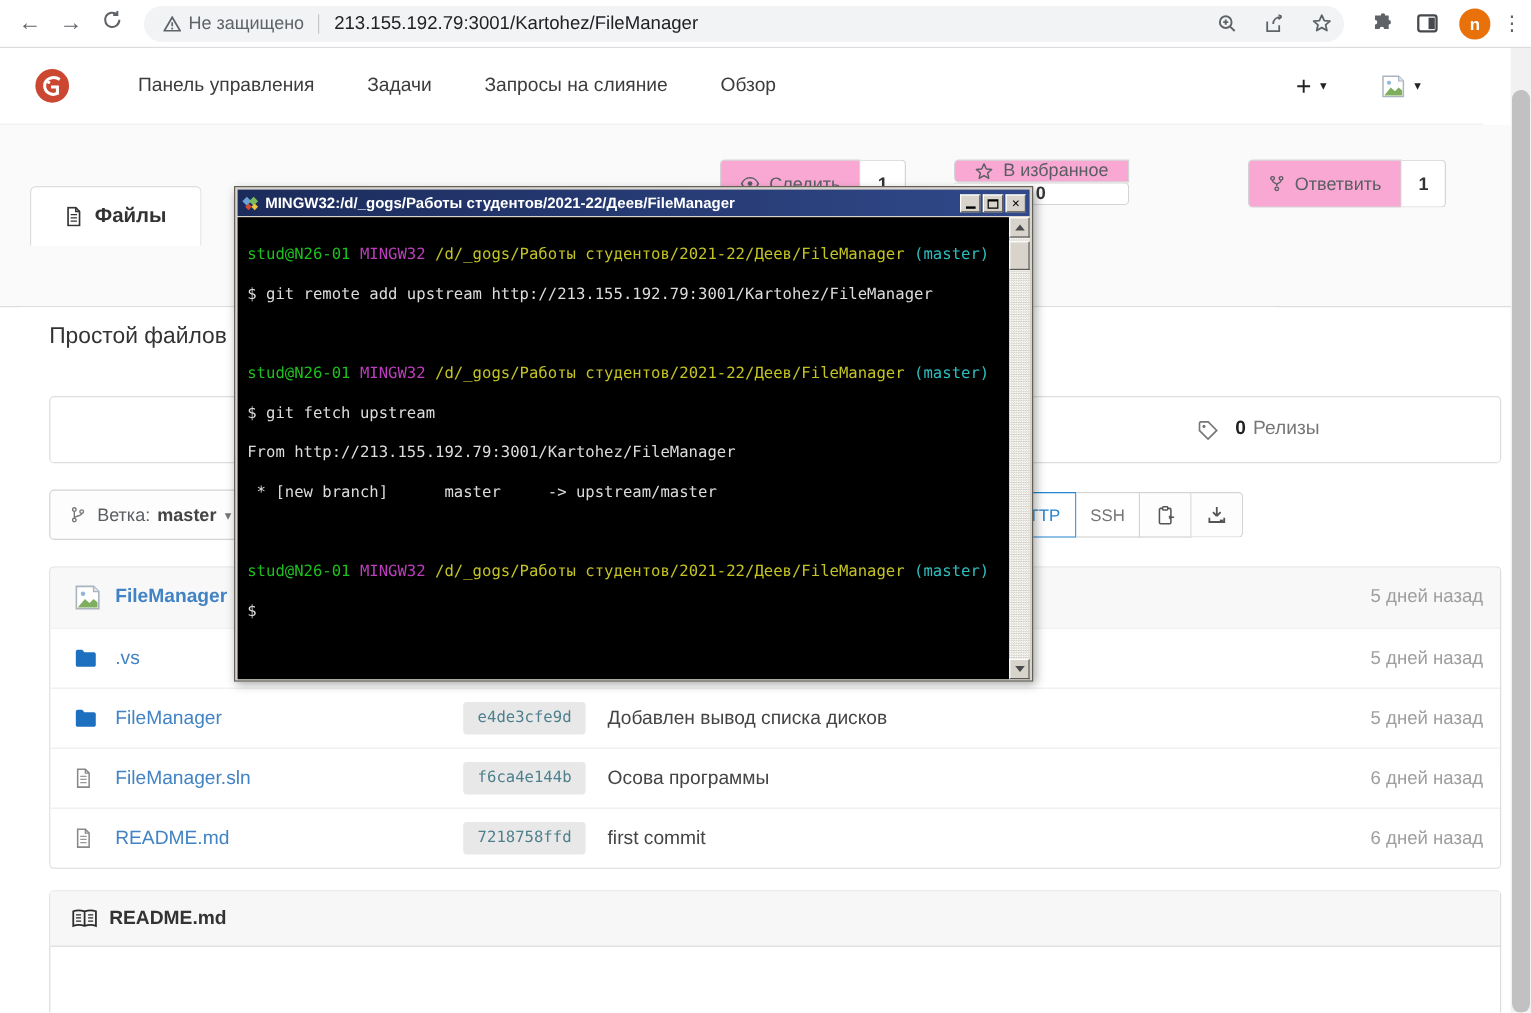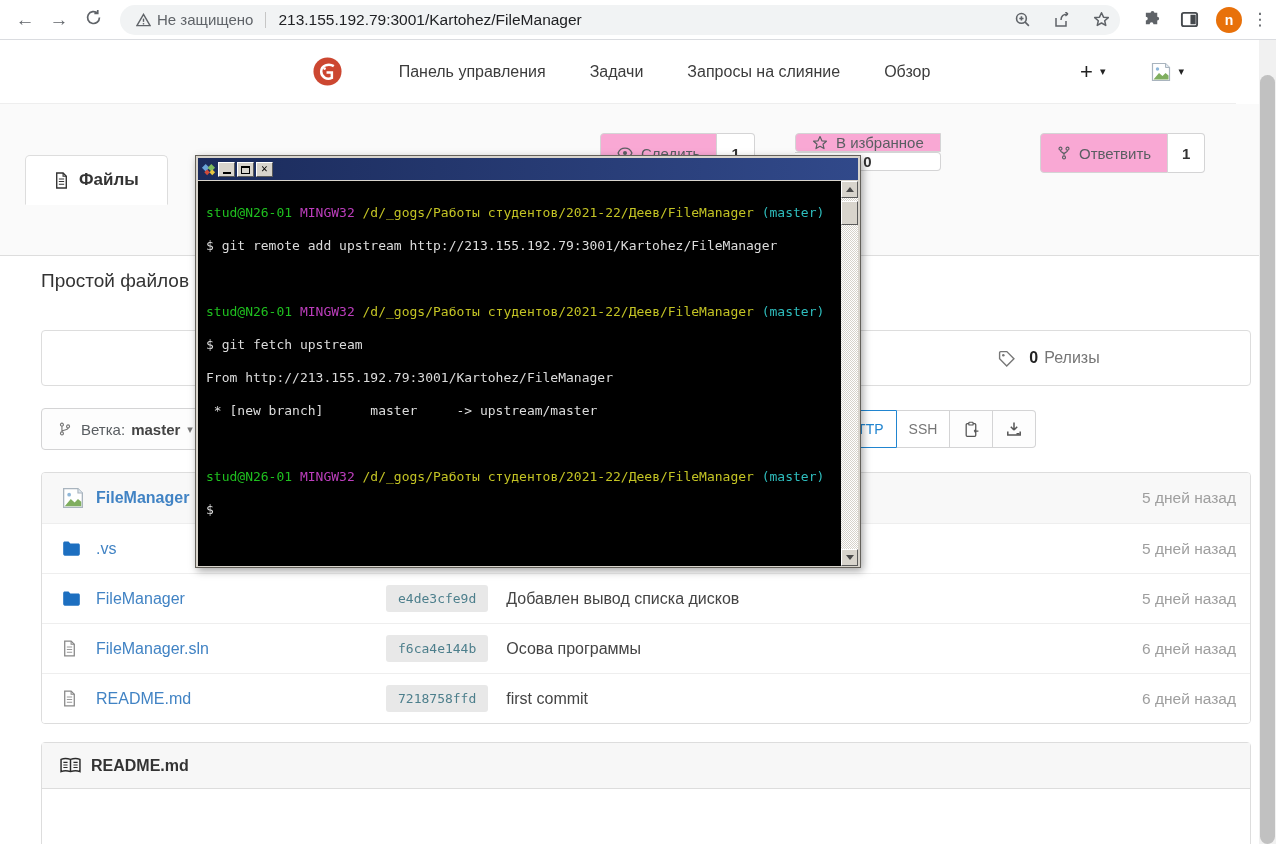--- a/index.html
+++ b/index.html
@@ -18,21 +18,21 @@
   .omni-url { color:#202124; font-size:15.5px; flex:1; white-space:nowrap; overflow:hidden; }
   .omni-ic { margin-left:22px; display:flex; cursor:pointer; }
   .chrome-right { display:flex; align-items:center; margin-left:14px; }
   .ext-ic { margin:0 9px; display:flex; cursor:pointer; }
   .avatar { width:26px; height:26px; border-radius:50%; color:#fff; font-weight:bold; font-size:14px;
             display:flex; align-items:center; justify-content:center; margin:0 8px; cursor:pointer; }
   .kebab { color:#5f6368; font-size:17px; letter-spacing:0; width:20px; text-align:center; cursor:pointer; }
 
   
   .gnav { position:absolute; left:0; top:40px; width:1236px; height:64px; background:#fff;
-          border-bottom:1px solid #eee; display:flex; align-items:center;justify-content:center; }
+          border-bottom:1px solid #eee; display:flex; align-items:center; }
   .glogo { margin-left:28px; display:flex; cursor:pointer; }
   .nav-items { display:flex; margin-left:34px; }
   .nav-item { font-size:16px; color:#3c3c3c; margin:0 22px; cursor:pointer; }
   .gnav-right { position:absolute; right:52px; display:flex; align-items:center; }
   .gnav-new { font-size:22px; color:#222; display:flex; align-items:center; cursor:pointer; margin-right:46px; }
   .caret { font-size:11px; color:#222; margin-left:7px; }
   .gnav-user { display:flex; align-items:center; cursor:pointer; }
 
   
   .rhead { position:absolute; left:0; top:104px; width:1276px; height:152px; background:#fafafa;
@@ -408,20 +408,21 @@
   </div>
 
   <div class="terminal">
     <div class="tbar">
       <svg width="15" height="15" viewBox="0 0 16 16">
           <polygon points="1,6 5,2 9,6 5,10" fill="#6aa3d8"></polygon>
           <polygon points="7,6 11,2 15,6 11,10" fill="#7cb95c"></polygon>
           <polygon points="3.5,11 6.5,8 9.5,11 6.5,14" fill="#d04a3a"></polygon>
           <polygon points="9,11 12,8 15,11 12,14" fill="#e8c63f"></polygon>
         </svg>
+      <span class="tbar-title">MINGW32:/d/_gogs/Работы студентов/2021-22/Деев/FileManager</span>
       <span class="win-btn">
           <span class="mini"></span>
         </span>
       <span class="win-btn">
           <span class="maxi"></span>
         </span>
       <span class="win-btn">
           <span class="clo">×</span>
         </span>
     </div>

